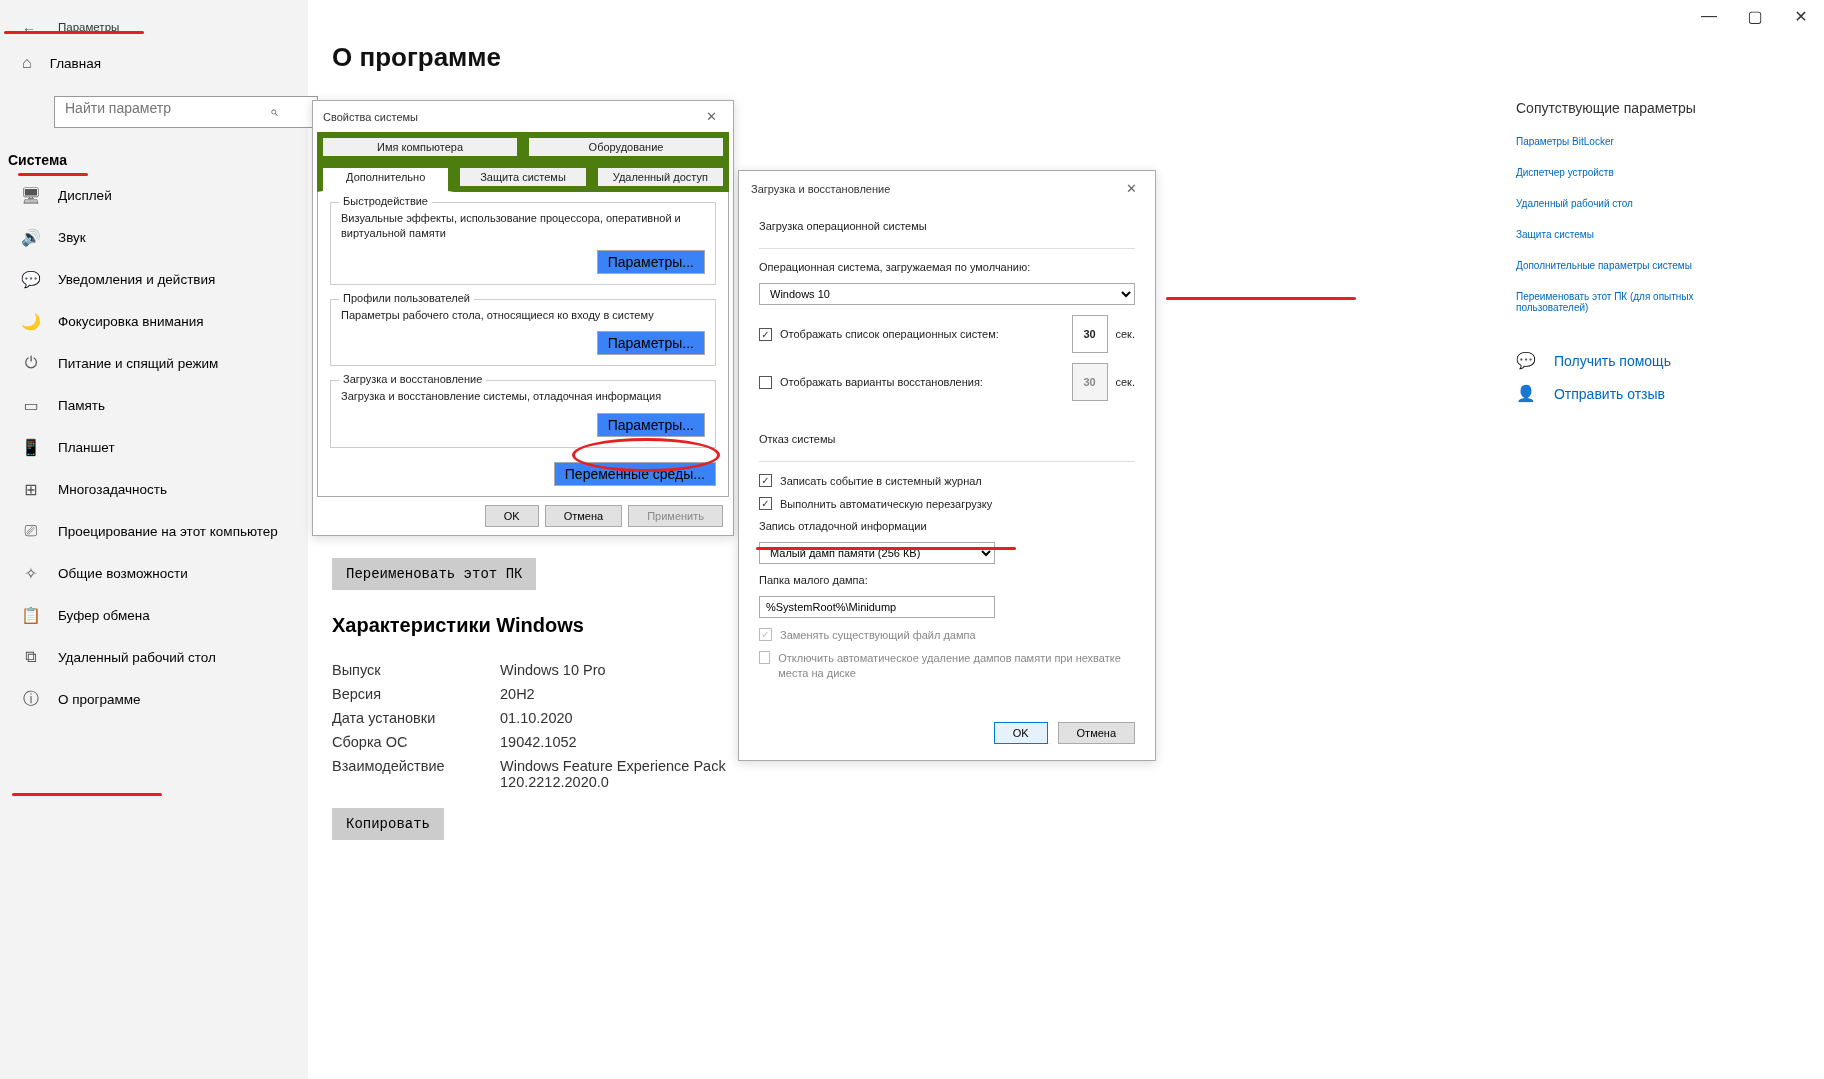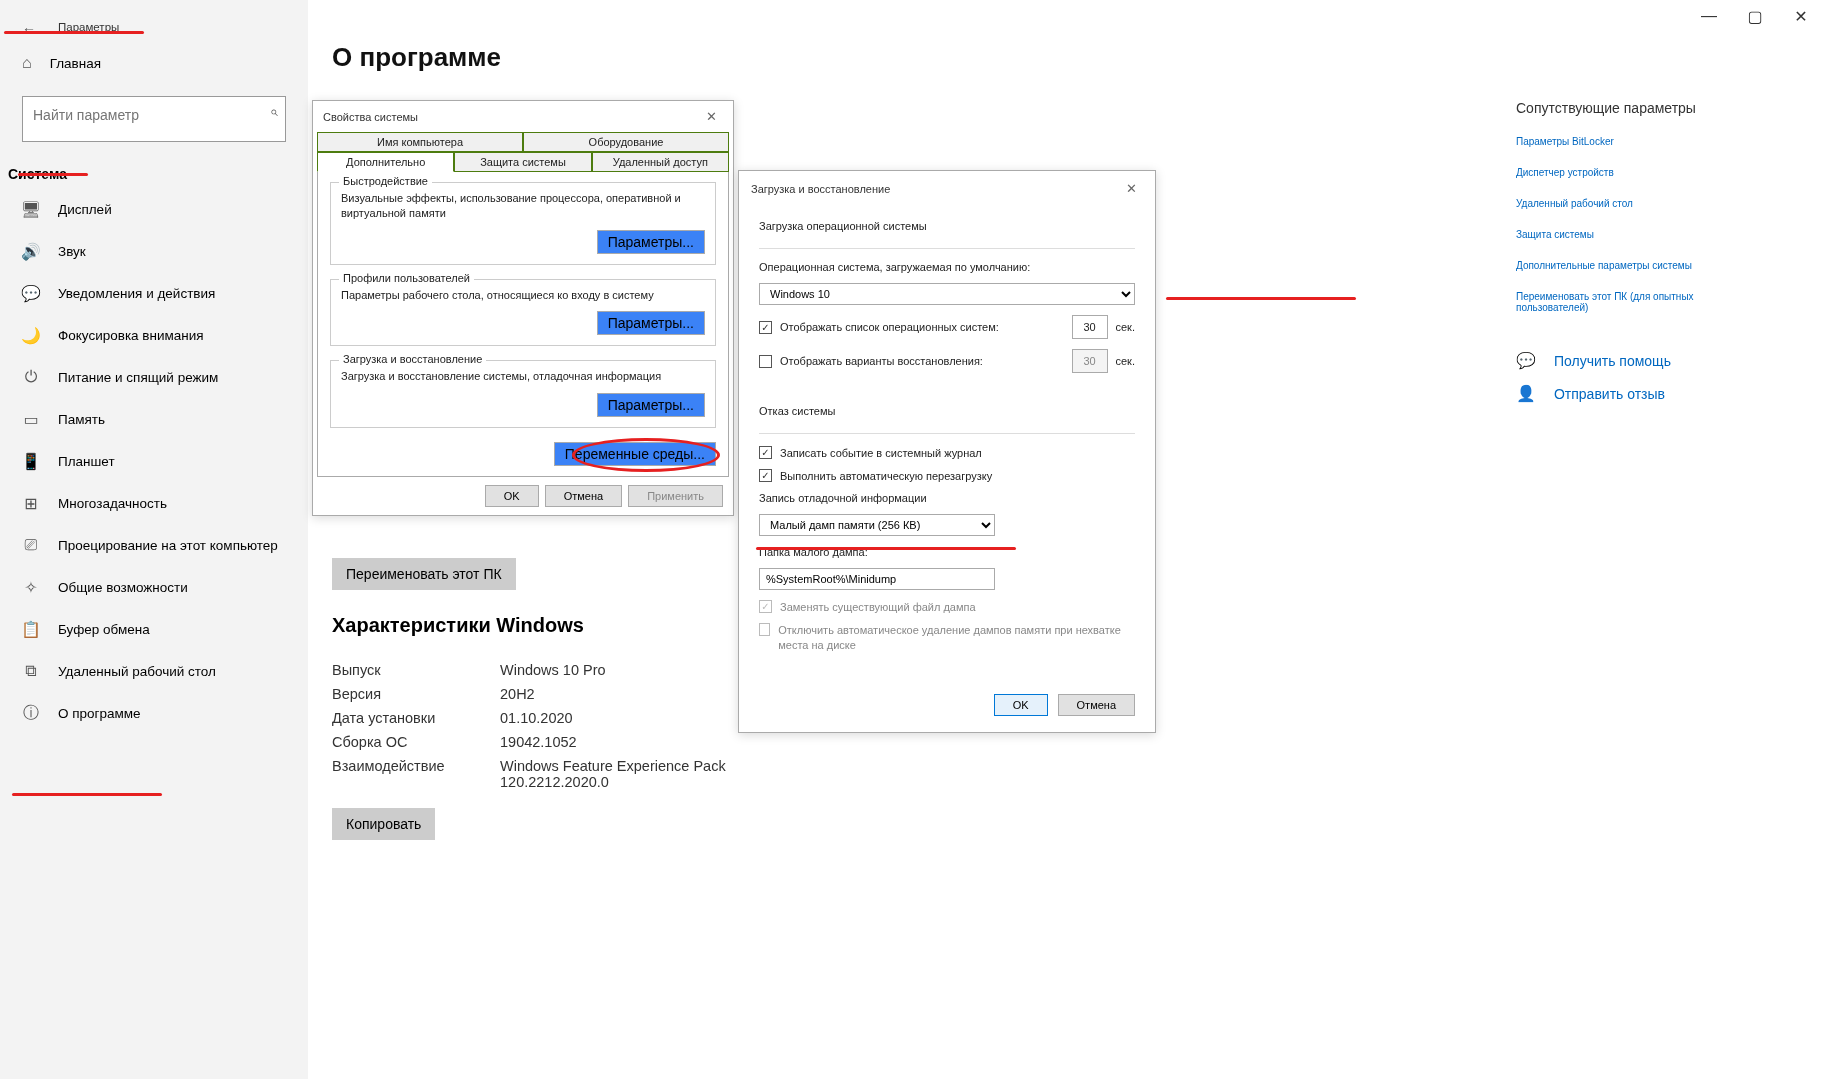--- a/index.html
+++ b/index.html
@@ -6,62 +6,62 @@
 body{background:#fff;width:1824px;height:1079px;overflow:hidden;position:relative;color:#000;}
 .window-header{position:absolute;top:0;right:0;display:flex;gap:0;}
 .wh-btn{width:46px;height:32px;display:flex;align-items:center;justify-content:center;color:#333;}
 .sidebar{position:absolute;top:0;left:0;width:308px;height:100%;background:#f3f3f3;padding-top:18px;}
 .sb-back{display:flex;align-items:center;gap:22px;padding-left:22px;font-size:11.5px;color:#333;height:18px;}
 .sb-back .arrow{font-size:14px;color:#555;}
 .sb-home{display:flex;align-items:center;gap:18px;padding:18px 22px 14px;}
 .sb-home .ico{font-size:16px;color:#555;}
 .sb-home .txt{font-size:13.5px;}
 .sb-search{margin:10px 22px 14px;position:relative;}
-.sb-search input{width:100%;height:46px;border:1px solid #999;background:#fff;padding:0 30px 8px 10px;font-size:14px;}
+.sb-search input{width:100%;height:32px;border:1px solid #999;background:#fff;padding:0 30px 8px 10px;font-size:14px;margin-left:32px;}
 .sb-search .sicon{position:absolute;right:8px;top:7px;font-size:14px;color:#555;transform:scaleX(-1);}
 .sb-section{padding:10px 8px 6px;font-size:14px;font-weight:600;}
 .sb-item{display:flex;align-items:center;gap:18px;padding:12px 22px;font-size:13.5px;color:#000;}
 .sb-item .ico{width:18px;height:18px;display:flex;align-items:center;justify-content:center;font-size:16px;color:#555;}
 .red-underline{position:absolute;height:3px;background:#e62020;border-radius:2px;}
 .main{position:absolute;top:0;left:308px;right:0;padding:42px 24px 0 24px;}
 .main h1{font-size:26px;font-weight:600;margin-bottom:28px;color:#111;}
 .rename-btn-wrap{position:absolute;top:558px;left:332px;}
-.gray-btn{background:#ccc;border:none;padding:8px 14px;font-size:14px;color:#000;}
+.gray-btn{background:#ccc;border:none;padding:8px 14px;font-size:14px;color:#000;font-family:Liberation Mono, monospace;}
 .specs-head{position:absolute;top:614px;left:332px;font-size:20px;font-weight:600;}
 .specs-table{position:absolute;top:658px;left:332px;font-size:14.5px;color:#333;}
 .specs-row{display:flex;gap:0;padding:4px 0;}
 .specs-row .lbl{width:168px;}
 .copy-btn-wrap{position:absolute;top:808px;left:332px;}
 .related{position:absolute;top:100px;right:58px;width:250px;margin-left:32px;}
 .related-title{font-size:14px;color:#333;margin-bottom:20px;}
 .rel-link{display:block;color:#0067c0;font-size:10px;margin-bottom:20px;cursor:pointer;}
 .rel-icon-link{display:flex;align-items:center;gap:18px;color:#0067c0;font-size:14px;margin-bottom:14px;cursor:pointer;}
 .rel-icon-link .ico{color:#333;font-size:16px;}
 .dialog{position:absolute;background:#fff;border:1px solid #aaa;box-shadow:0 2px 10px rgba(0,0,0,0.15);font-size:11px;color:#222;}
 .dlg-title{padding:6px 10px;font-size:11px;color:#333;display:flex;justify-content:space-between;align-items:center;}
 .dlg-close{font-size:13px;color:#666;padding:2px 6px;cursor:pointer;}
 .dlg-tabs-row1{display:flex;border-bottom:0;margin:0 4px;}
 .dlg-tabs-row2{display:flex;margin:0 4px;}
-.dlg-tab{border:1px solid #4d7c0f;padding:3px 12px;font-size:11px;background:#f0f0f0;flex:1;text-align:center;}
+.dlg-tab{border:6px solid #4d7c0f;padding:3px 12px;font-size:11px;background:#f0f0f0;flex:1;text-align:center;}
 .dlg-tab.sel{background:#fff;border-bottom:1px solid #fff;position:relative;z-index:1;}
 .dlg-body{border:1px solid #aaa;margin:0 4px;padding:10px 12px;border-top:none;}
 .dlg-desc{font-size:11px;color:#222;margin-bottom:10px;line-height:1.4;}
 .fieldset{border:1px solid #ccc;padding:8px 10px 10px;margin-bottom:14px;position:relative;}
 .fieldset-lbl{position:absolute;top:-8px;left:8px;background:#fff;padding:0 4px;font-size:11px;}
 .fieldset-txt{font-size:11px;margin-bottom:8px;line-height:1.4;}
 .param-btn{float:right;background:#3b82f6;border:1px solid #aaa;padding:3px 10px;font-size:14px;}
 .dlg-footer{display:flex;justify-content:flex-end;gap:6px;padding:8px 10px;}
 .dlg-foot-btn{background:#e1e1e1;border:1px solid #aaa;padding:4px 18px;font-size:11px;}
 .dlg-foot-btn.disabled{color:#888;}
 .dlg-foot-btn.primary{border:1px solid #0078d7;background:#e5f1fb;}
 .dlg2-body{padding:14px 20px;}
 .dlg2-section-lbl{font-size:11px;border-bottom:1px solid #ddd;padding-bottom:16px;margin-bottom:12px;}
 .dlg2-row{display:flex;align-items:center;gap:8px;margin-bottom:10px;font-size:11px;}
 .dlg2-select{border:1px solid #aaa;padding:3px 6px;font-size:11px;background:#fff;flex:1;height:22px;}
-.spinner{width:36px;height:24px;border:1px solid #aaa;display:flex;align-items:center;justify-content:center;font-size:11px;background:#fff;}
+.spinner{width:36px;height:38px;border:1px solid #aaa;display:flex;align-items:center;justify-content:center;font-size:11px;background:#fff;font-weight:bold;}
 .spinner.disabled{color:#888;background:#f4f4f4;}
 .chk{width:13px;height:13px;border:1px solid #555;display:inline-flex;align-items:center;justify-content:center;font-size:10px;color:#333;background:#fff;}
 .chk.disabled{border-color:#bbb;color:#bbb;}
 .dlg2-input{border:1px solid #aaa;padding:3px 6px;font-size:11px;width:236px;height:22px;}
 .dlg2-footer{display:flex;justify-content:flex-end;gap:10px;padding:16px 20px;border-top:0;}
 .red-ellipse{position:absolute;border:3px solid #e62020;border-radius:50%;pointer-events:none;}
 </style>
 </head>
 <body>
 

